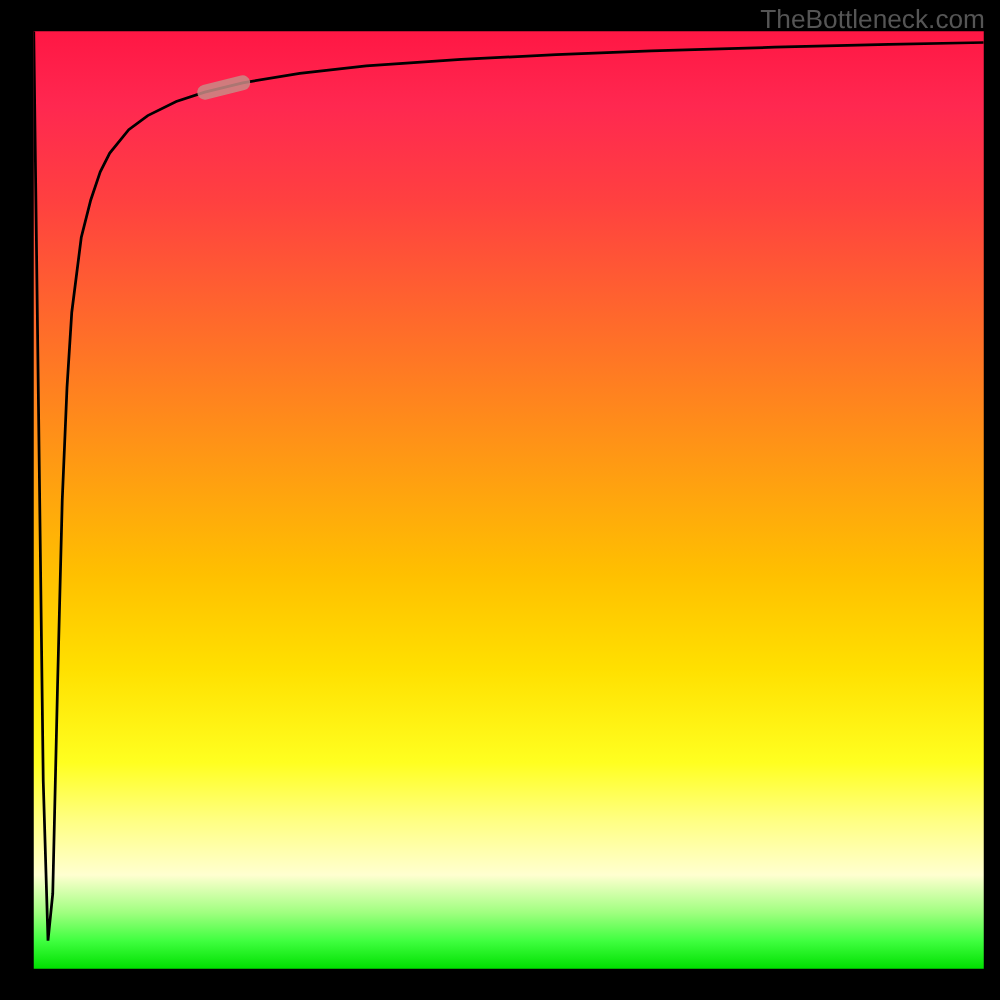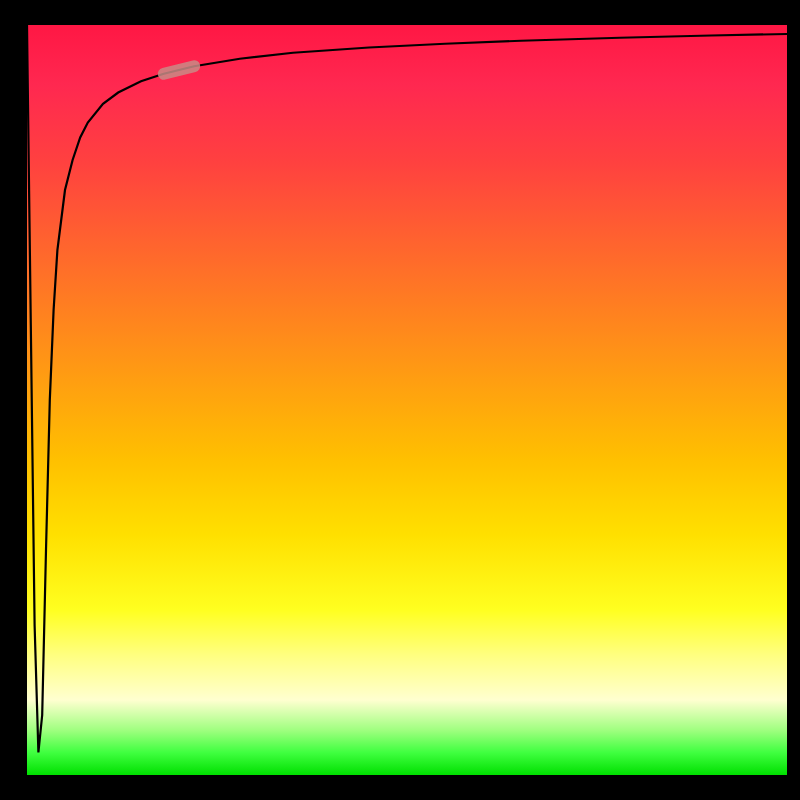--- a/index.html
+++ b/index.html
@@ -64,14 +64,15 @@
 
   <div class="plot-area"></div>
 
   <svg class="curve" viewBox="0 0 760 750">
     <g>
       <path id="curve-path" fill="none" stroke="#000" stroke-width="2.2" d="M0.00 0.00 L3.80 300.00 L7.60 600.00 L11.40 727.50 L15.20 690.00 L19.00 525.00 L22.80 375.00 L26.60 285.00 L30.40 225.00 L38.00 165.00 L45.60 135.00 L53.20 112.50 L60.80 97.50 L76.00 78.75 L91.20 67.50 L114.00 56.25 L136.80 48.75 L167.20 41.25 L212.80 33.75 L266.00 27.75 L342.00 22.50 L418.00 18.75 L494.00 15.75 L592.80 12.75 L684.00 10.50 L760.00 9.00"></path>
       <path id="highlight-path" fill="none" stroke="#c98b86" stroke-width="12" stroke-linecap="round" opacity="0.85" d="M136.80 48.75 L167.20 41.25"></path>
     </g>
   </svg>
 
+  <div class="attribution">TheBottleneck.com</div>
 
 </div>
 
 </body></html>

